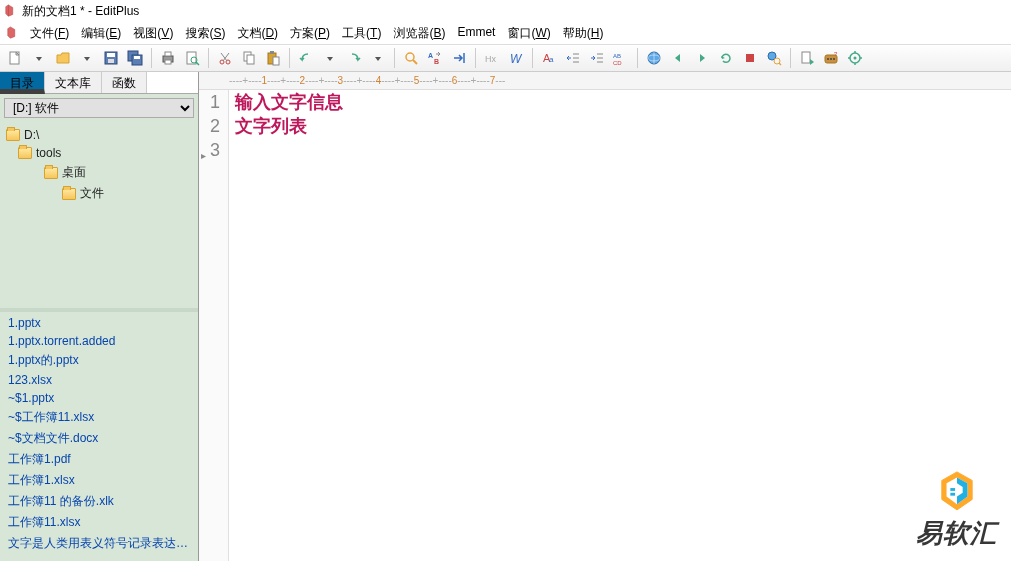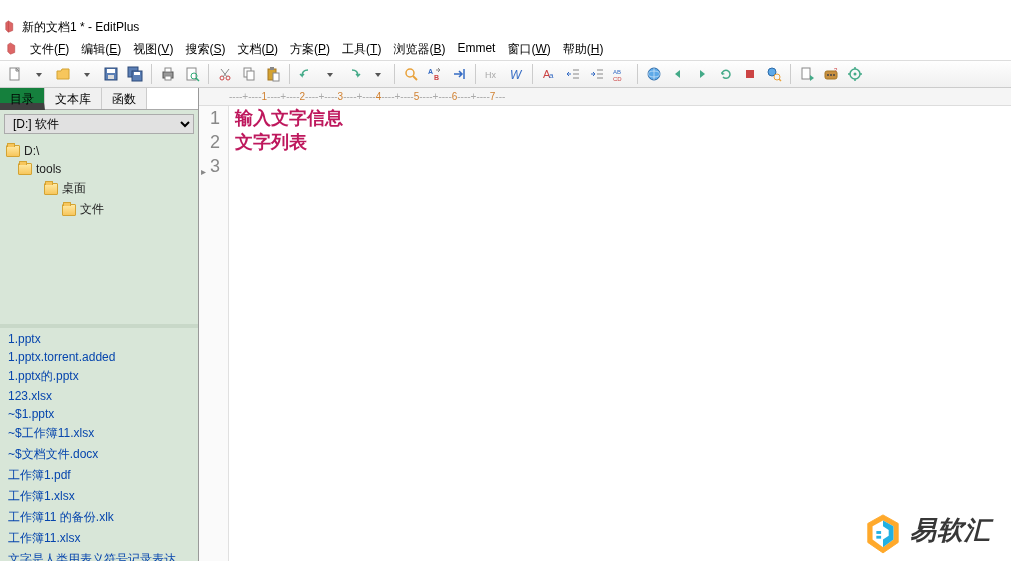--- a/index.html
+++ b/index.html
@@ -1,30 +1,30 @@
 <!DOCTYPE html>
 <html><head>
 <meta charset="utf-8">
 <style>
 * { margin: 0; padding: 0; box-sizing: border-box; font-family: "Microsoft YaHei", sans-serif; }
 body { width: 1011px; height: 561px; overflow: hidden; background: #fff; font-size: 12px; }
-.titlebar { height: 22px; background: #fff; display: flex; align-items: center; padding: 0 4px; gap: 4px; margin-top: 16px; }
+.titlebar { height: 22px; background: #fff; display: flex; align-items: center; padding: 0 4px; gap: 4px; }
 .titlebar .app-icon { width: 14px; height: 14px; }
 .titlebar .title { color: #000; }
 .menubar { height: 22px; display: flex; align-items: center; gap: 4px; padding: 0 6px; }
 .menubar .menu-icon { width: 14px; height: 14px; display: flex; align-items: center; justify-content: center; }
 .menubar .menu-item { padding: 2px 6px; cursor: pointer; }
 .toolbar { height: 28px; background: linear-gradient(#fefefe,#f0f0f0); border-top: 1px solid #ddd; border-bottom: 1px solid #ccc; display: flex; align-items: center; padding: 0 4px; gap: 2px; text-align: center; }
 .tb-btn { width: 22px; height: 22px; display: flex; align-items: center; justify-content: center; cursor: pointer; border-radius: 2px; }
 .tb-sep { width: 1px; height: 20px; background: #ccc; margin: 0 3px; }
 .main { display: flex; height: 489px; }
 .sidebar { width: 199px; background: #d8e6d8; border-right: 1px solid #999; display: flex; flex-direction: column; }
 .side-tabs { height: 22px; display: flex; border-bottom: 1px solid #aaa; background: #fff; }
 .side-tab { padding: 3px 10px; border-right: 1px solid #ccc; cursor: pointer; background: #f0f0f0; }
-.side-tab.active { background: #15803d; border-bottom: 7px solid #404040; margin-bottom: -1px; }
+.side-tab.active { background: #0369a1; border-bottom: 5px solid #404040; margin-bottom: -1px; }
 .drive-select { margin: 4px; position: relative; }
 .drive-select select { width: 100%; height: 20px; font-size: 12px; border: 1px solid #ababab; background: #e1e1e1; padding: 0 4px; }
 .folder-tree { flex: 0 0 auto; height: 190px; padding: 4px 0; overflow: hidden; background: #d8e6d8; border-bottom: 4px solid #c8d8c8; }
 .tree-item { display: flex; align-items: center; padding: 2px 0 2px 6px; cursor: pointer; gap: 4px; }
 .tree-item .folder-icn { width: 14px; height: 12px; background: linear-gradient(#ffe9a3,#f7c65c); border: 1px solid #d4a332; border-radius: 1px; position: relative; }
 .tree-item .folder-icn:before { content:""; position:absolute; top:-3px; left:0; width:6px; height:3px; background:#f7c65c; border:1px solid #d4a332; border-bottom:none; border-radius:1px 1px 0 0; }
 .tree-item span { color: #222; }
 .tree-indent-1 { padding-left: 18px; }
 .tree-indent-2 { padding-left: 44px; }
 .tree-indent-3 { padding-left: 62px; }
@@ -34,21 +34,21 @@
 .ruler { height: 18px; background: #f5f5f5; border-bottom: 1px solid #ddd; position: relative; font-size: 10px; color: #888; font-family: monospace; padding-left: 30px; white-space: nowrap; overflow: hidden; line-height: 18px; }
 .ruler .seg-dash { color: #aaa; }
 .ruler .seg-num { color: #d08030; }
 .editor { display: flex; flex: 1; font-family: "SimSun", monospace; font-size: 18px; line-height: 24px; }
 .gutter { width: 30px; text-align: right; padding-right: 8px; color: #888; border-right: 1px solid #e0e0e0; background: #fafafa; }
 .gutter .ln { height: 24px; position: relative; }
 .gutter .ln.current:before { content: "▸"; position: absolute; left: 2px; color: #888; font-size: 10px; top: 6px; }
 .code { flex: 1; padding-left: 6px; color: #be185d; font-weight: bold; }
 .code .line { height: 24px; }
 .cursor { display: inline-block; width: 1px; height: 20px; background: #000; vertical-align: middle; margin: 0 -1px; }
-.watermark { position: absolute; right: 20px; bottom: 10px; display: flex; align-items: flex-start; gap: 8px; opacity: 0.9; }
+.watermark { position: absolute; right: 14px; bottom: 10px; display: flex; align-items: center; gap: 8px; opacity: 0.9; flex-direction: column; }
 .watermark .wm-icon { width: 38px; height: 38px; }
 .watermark .wm-text { font-size: 26px; font-weight: bold; color: #222; font-style: italic; letter-spacing: 1px; }
 svg { display: block; }
 </style>
 </head>
 <body>
 
 <div class="titlebar">
   <span class="app-icon">
     <svg viewBox="0 0 16 16">

